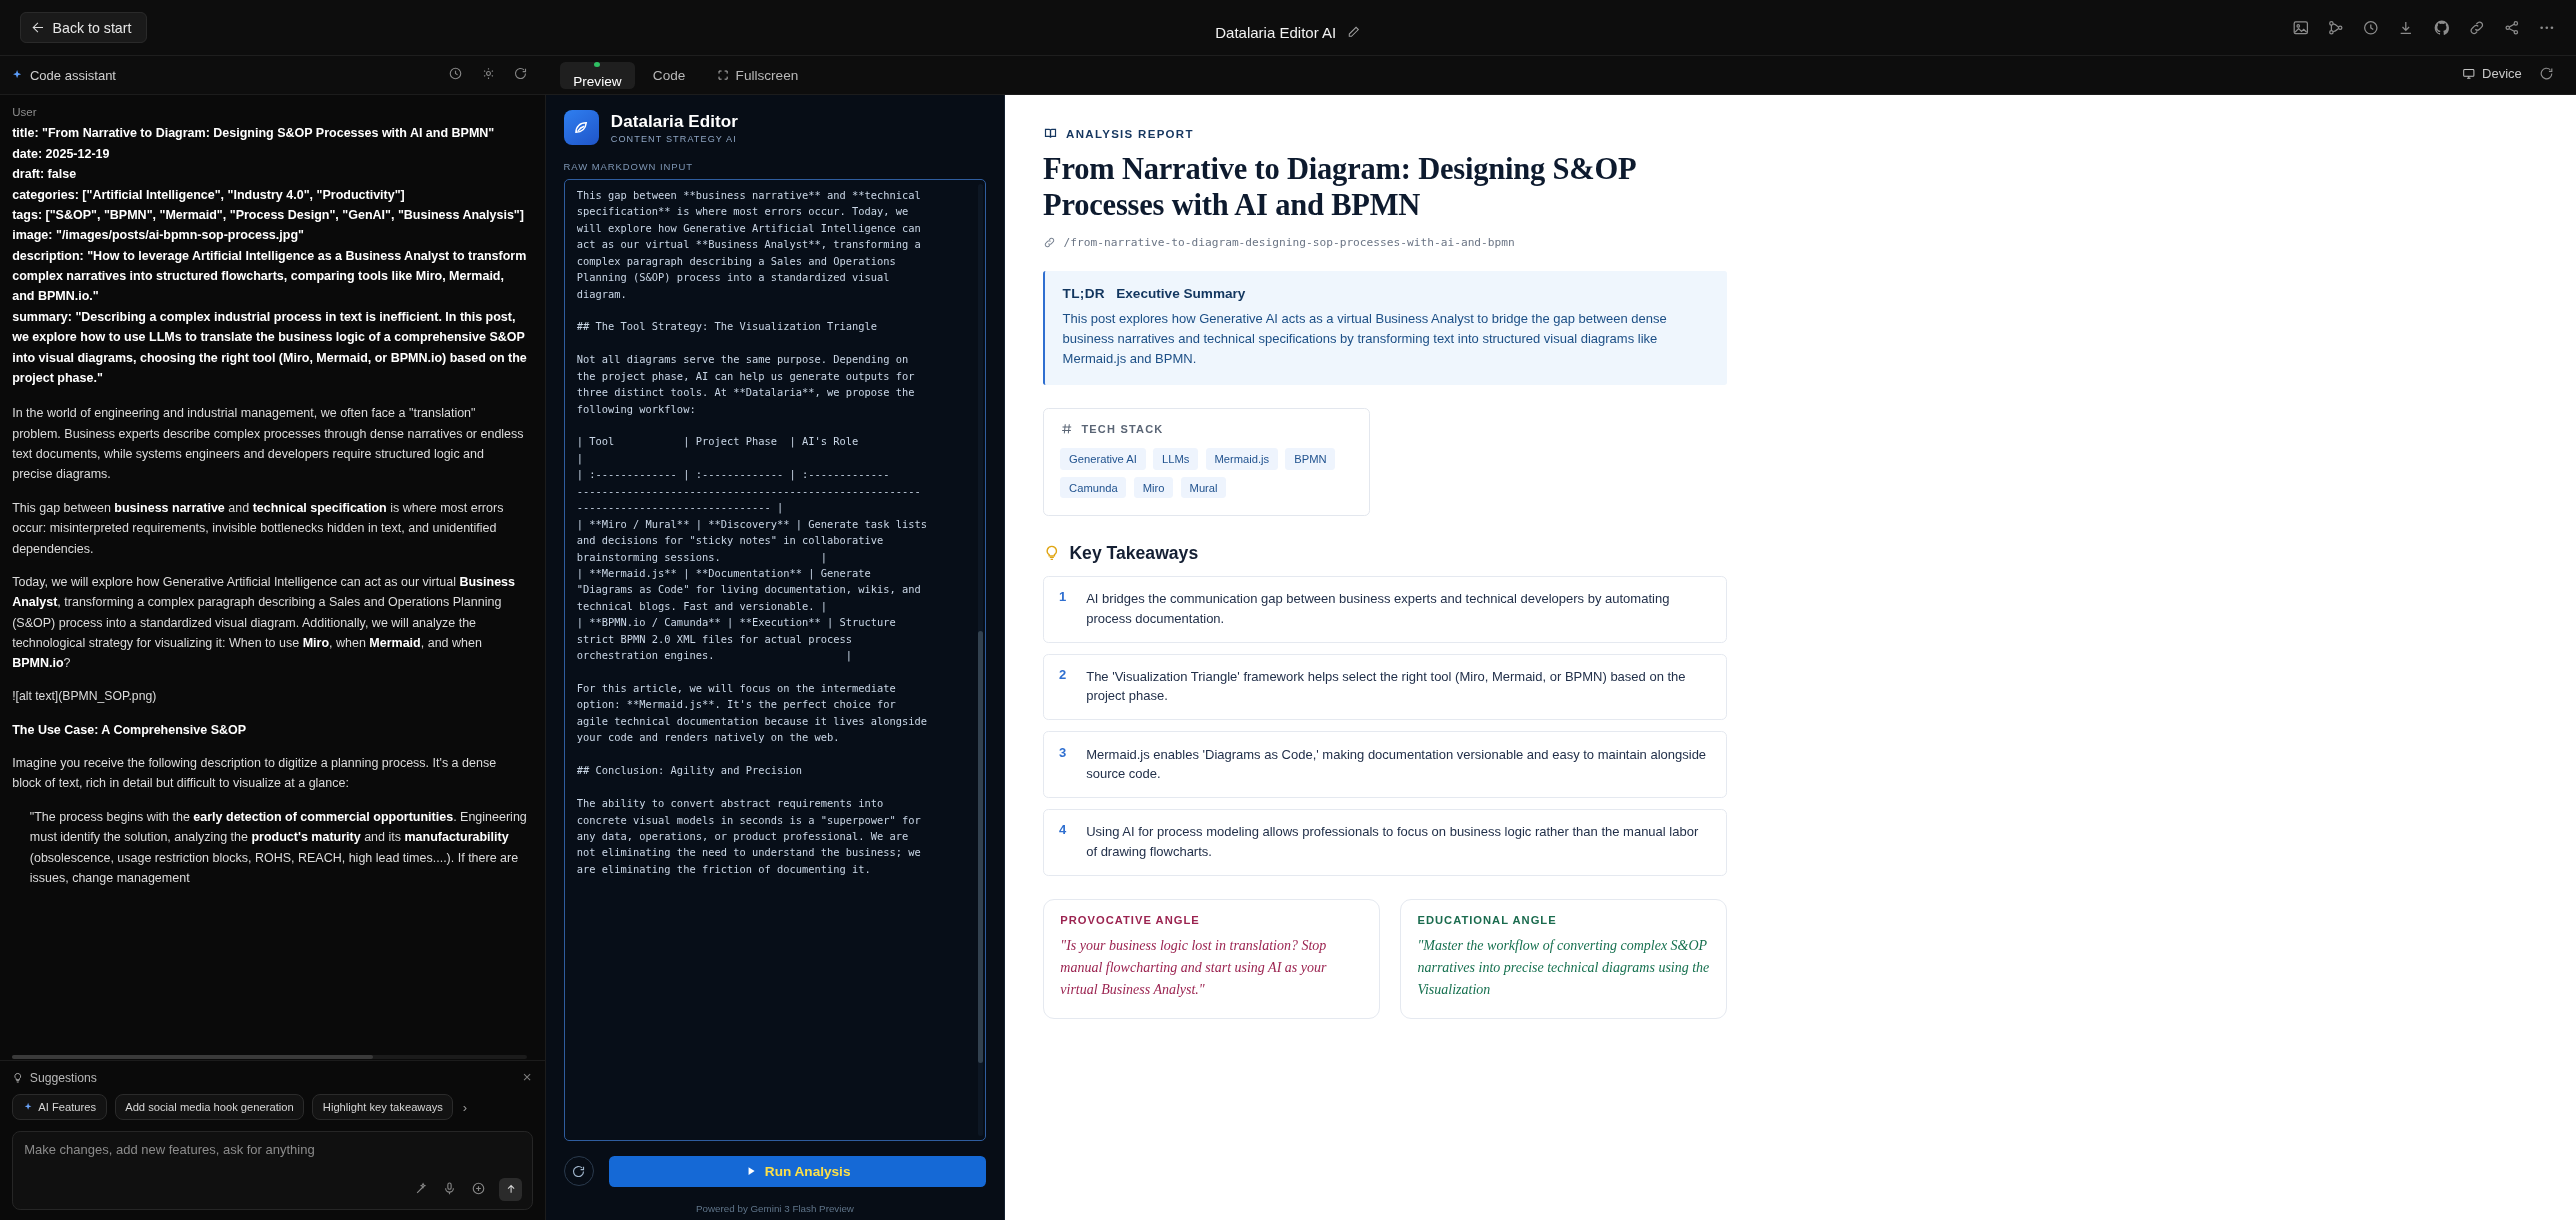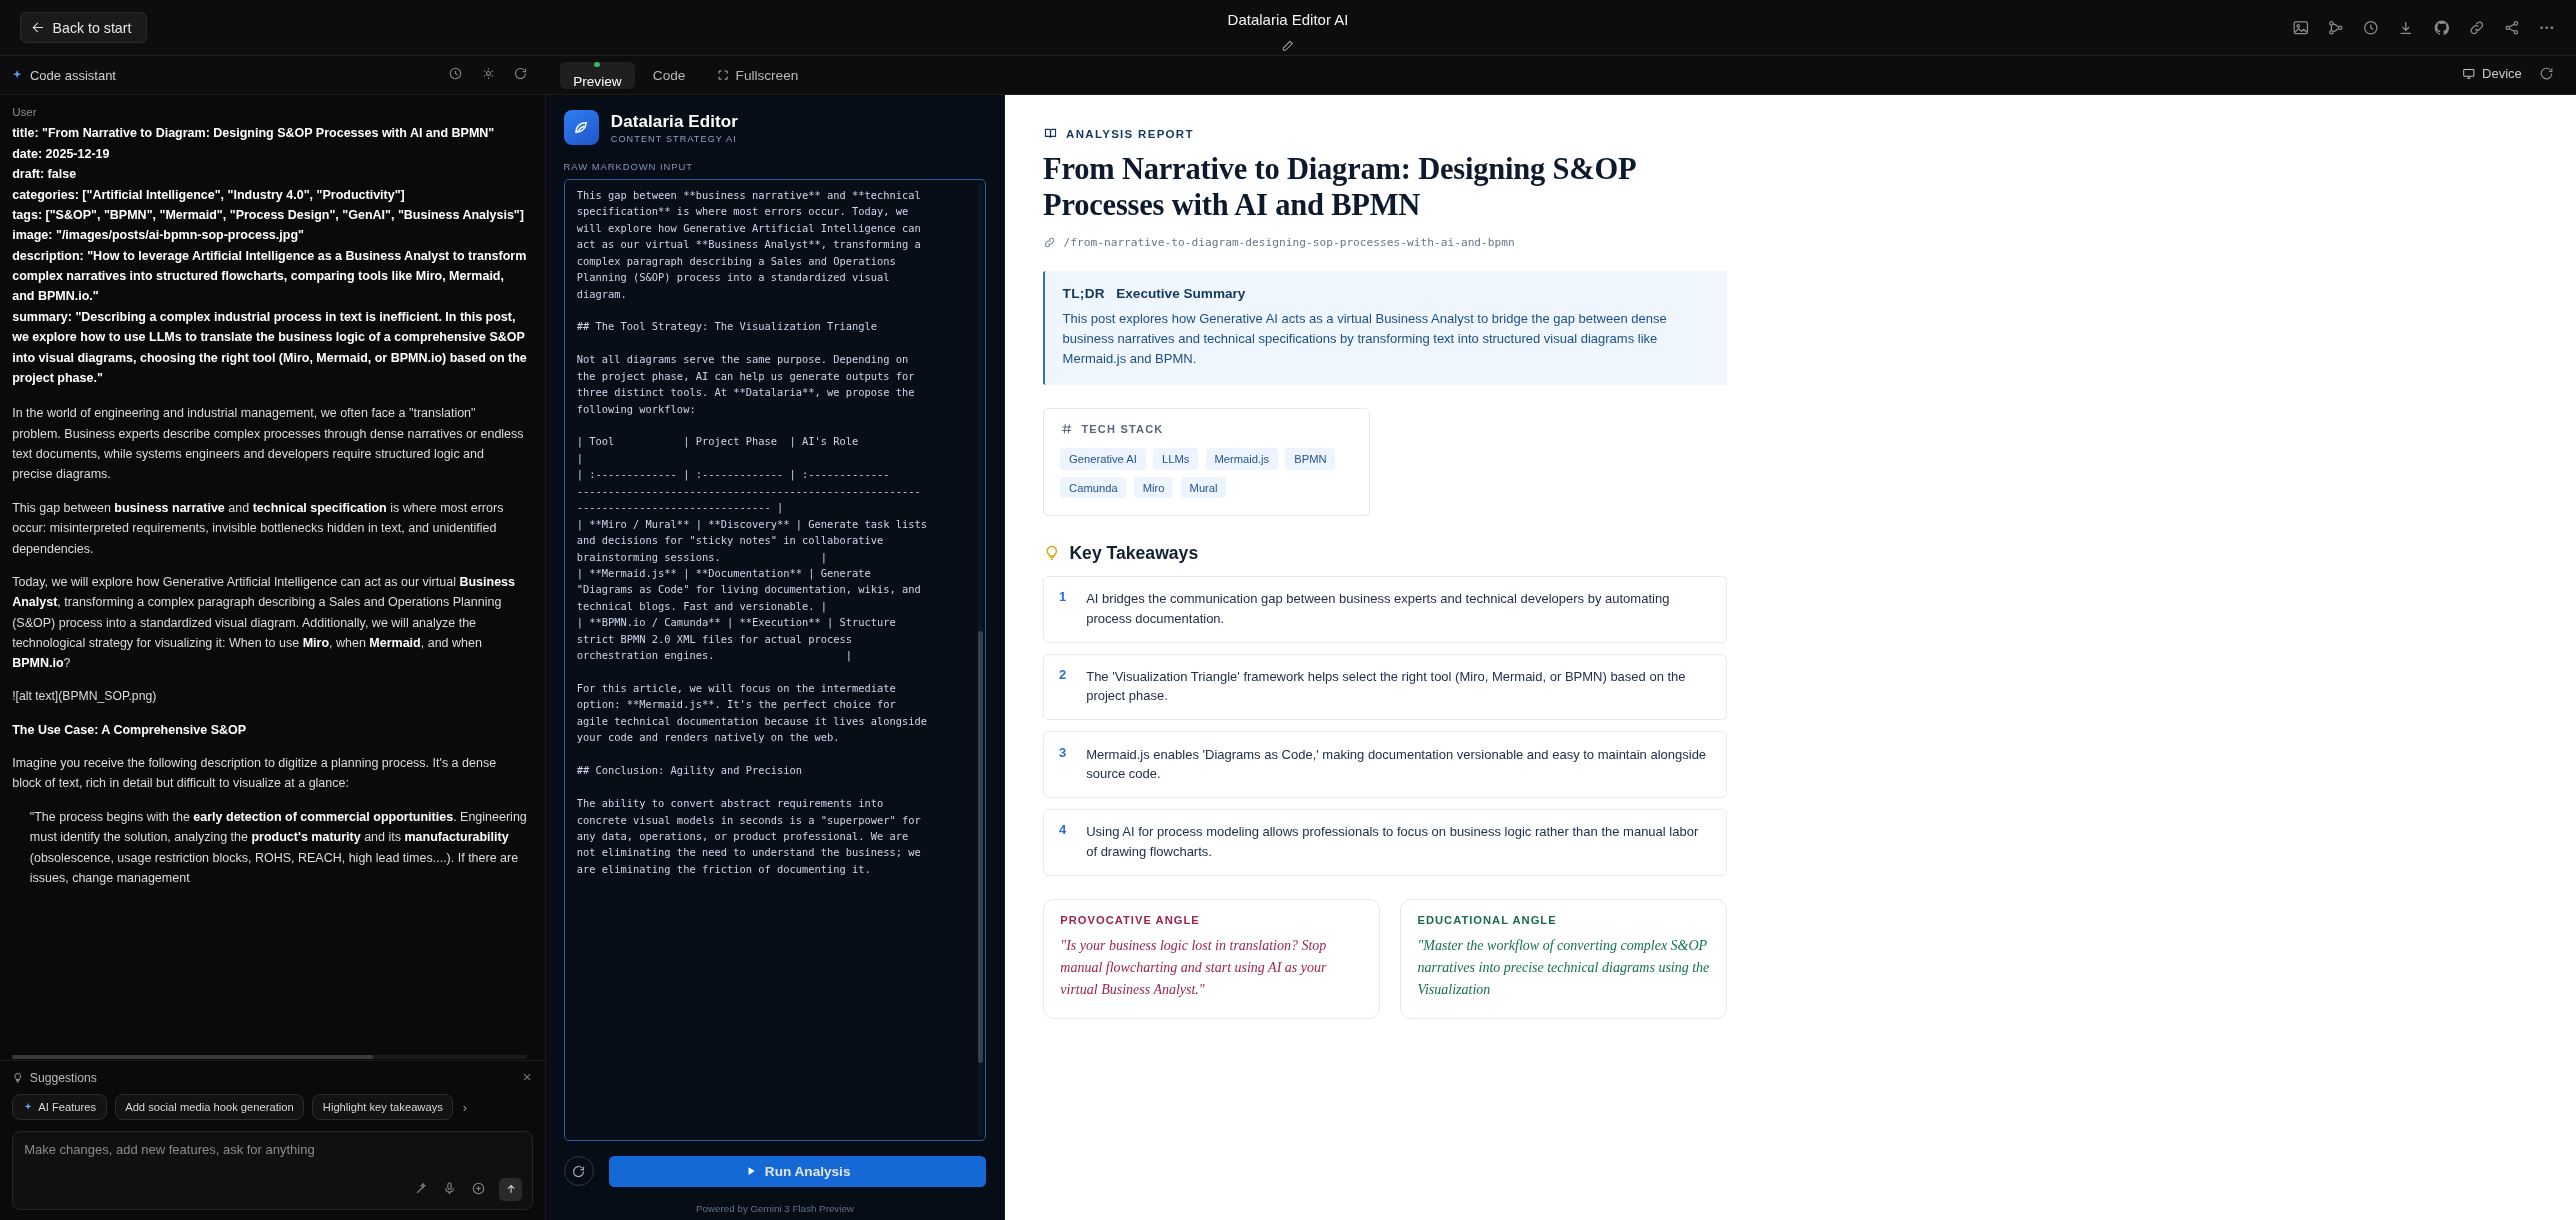--- a/index.html
+++ b/index.html
@@ -39,21 +39,20 @@
     content:""; position:absolute; left:2px; top:5.4px; width:8.8px; height:1.4px; background:#ddd;
   }
   .arrow-left:after {
     content:""; position:absolute; left:2px; top:2.7px; width:6.1px; height:6.1px;
     border-left:1.4px solid #ddd; border-bottom:1.4px solid #ddd; transform: rotate(45deg);
   }
   .title-center {
     position: absolute; left: 0; right: 0; top: 0; height: 64px;
     display: flex; align-items: center; justify-content: center; gap: 11px;
     pointer-events: none;
-    flex-direction: column;
   }
   .title-center .doc-title { font-size: 15px; color: #f2f2f2; font-weight: 400; }
   .pencil-icon { width: 13.6px; height: 13.6px; opacity: .75; pointer-events: auto; cursor: pointer; }
   .topbar-right {
     margin-left: auto; display: flex; align-items: center; gap: 17.6px;
   }
   .ticon { width: 17.6px; height: 17.6px; opacity: .72; cursor: pointer; display:block; }
 
   
   .subbar {
@@ -191,21 +190,21 @@
   .mid-foot {
     padding: 15px 17.6px 6.8px 17.6px; display: flex; align-items:center; gap: 15px;
   }
   .refresh-circle {
     width: 30px; height: 30px; border-radius: 50%;
     border: 0.7px solid #2a3a4d; display:flex; align-items:center; justify-content:center;
     cursor:pointer;
   }
   .run-btn {
     flex: 1; height: 31px; border-radius: 5.4px;
-    background: #1569d6; color: #e5e5e5; font-size: 13.6px; font-weight: 700;
+    background: #1569d6; color: #fde047; font-size: 13.6px; font-weight: 700;
     display:flex; align-items:center; justify-content:center; gap: 8.1px; cursor: pointer;
   }
   .powered { text-align:center; font-size: 9.8px; color: #5f7489; padding: 9.5px 0 6.8px 0; }
 
   
   .right-pane {
     flex: 1; min-width: 0; background: #ffffff; color: #0f172a;
     overflow: hidden; position: relative;
   }
   .report { padding: 31px 0 0 0; }

